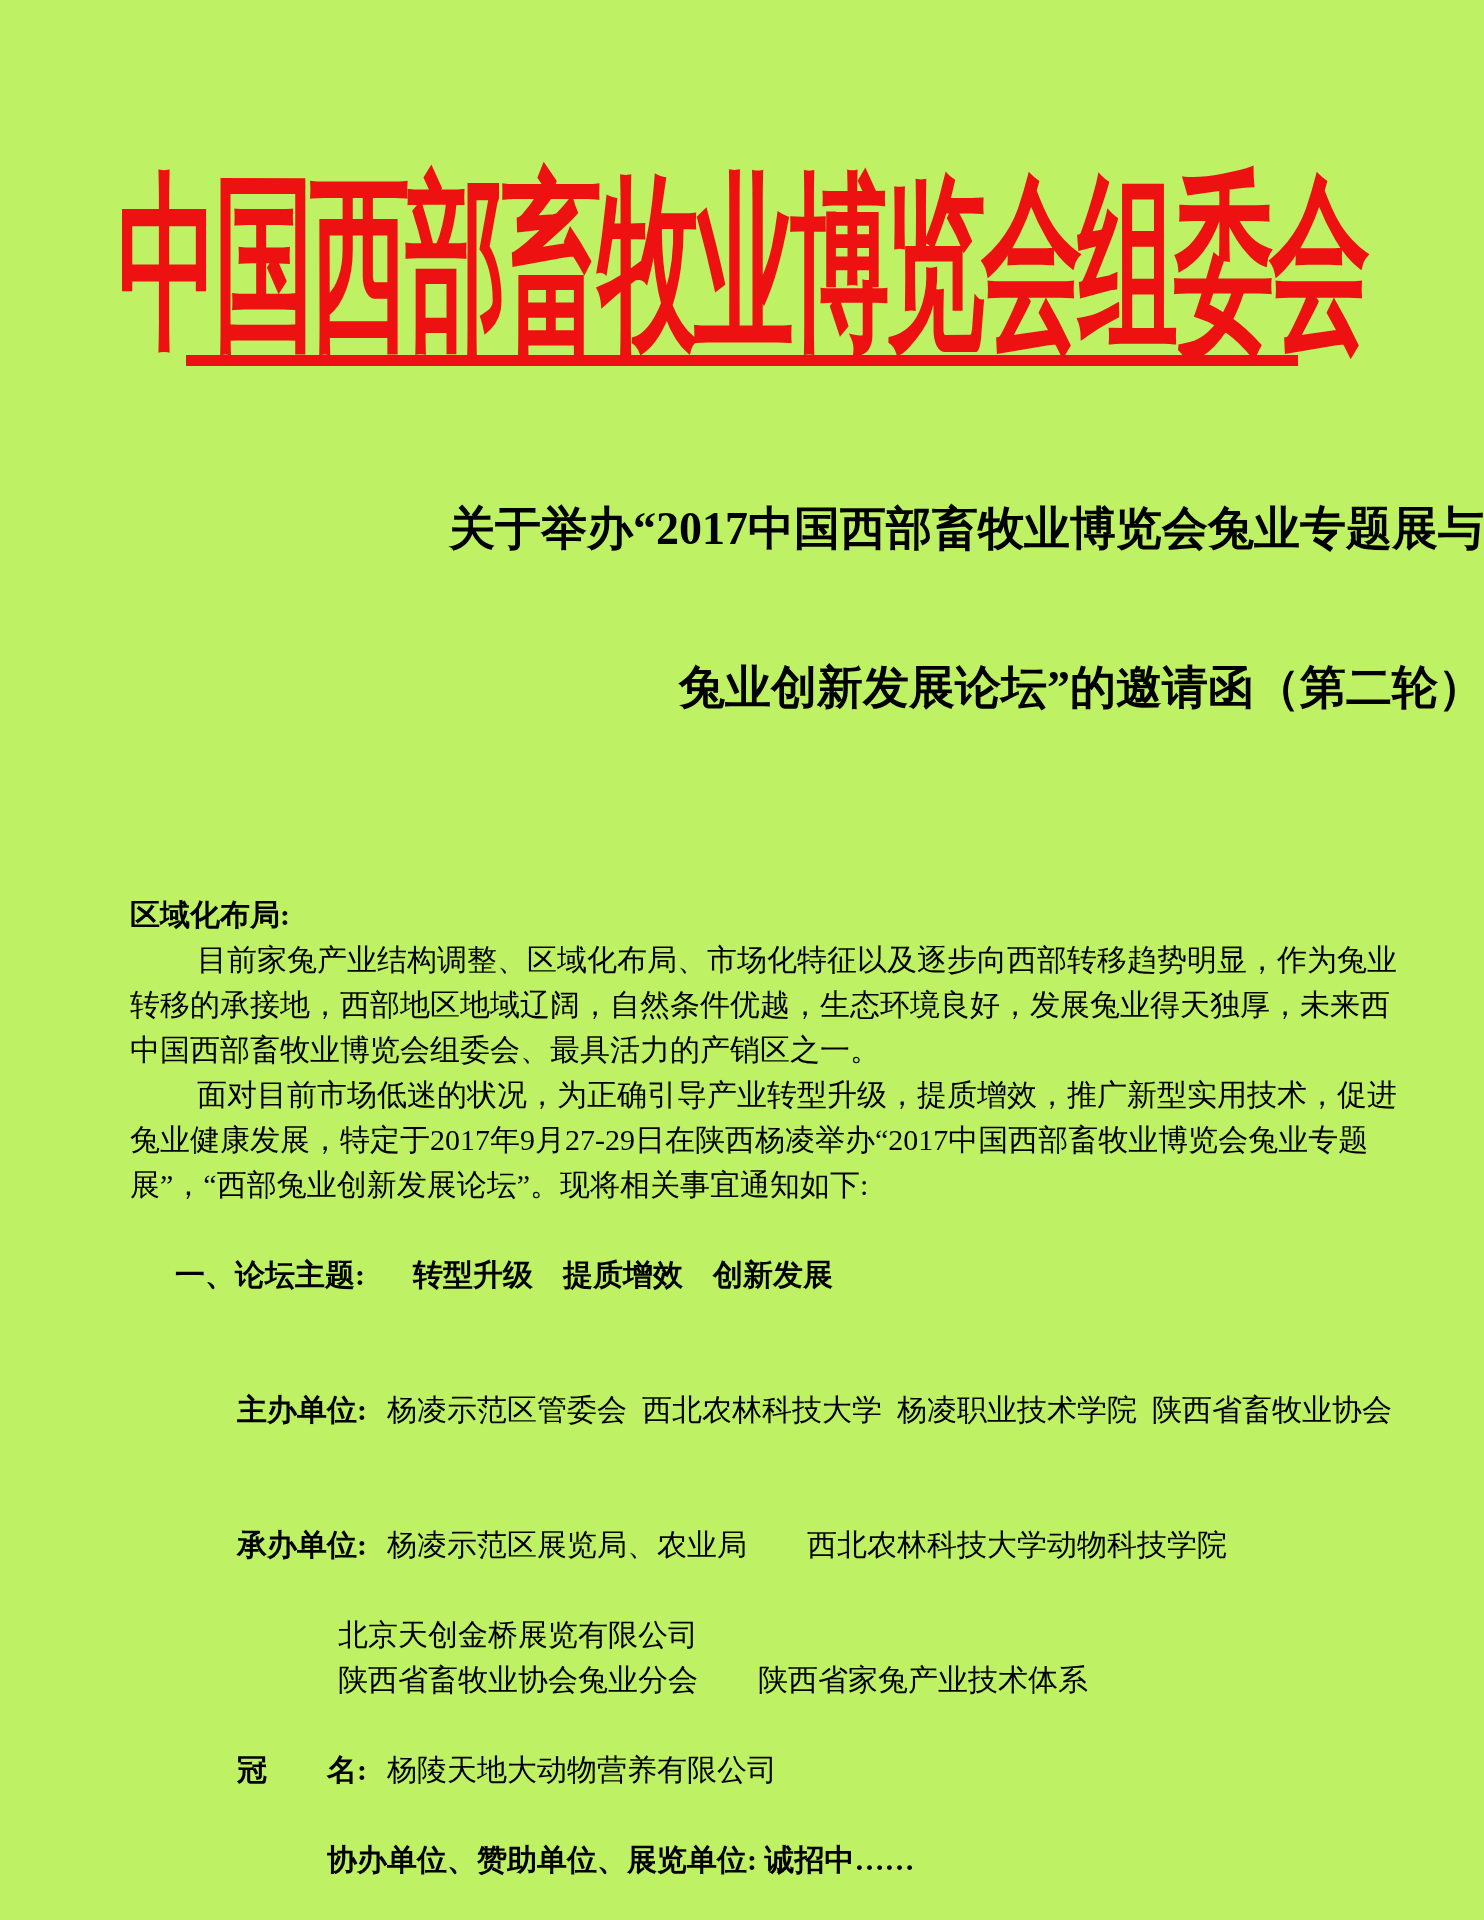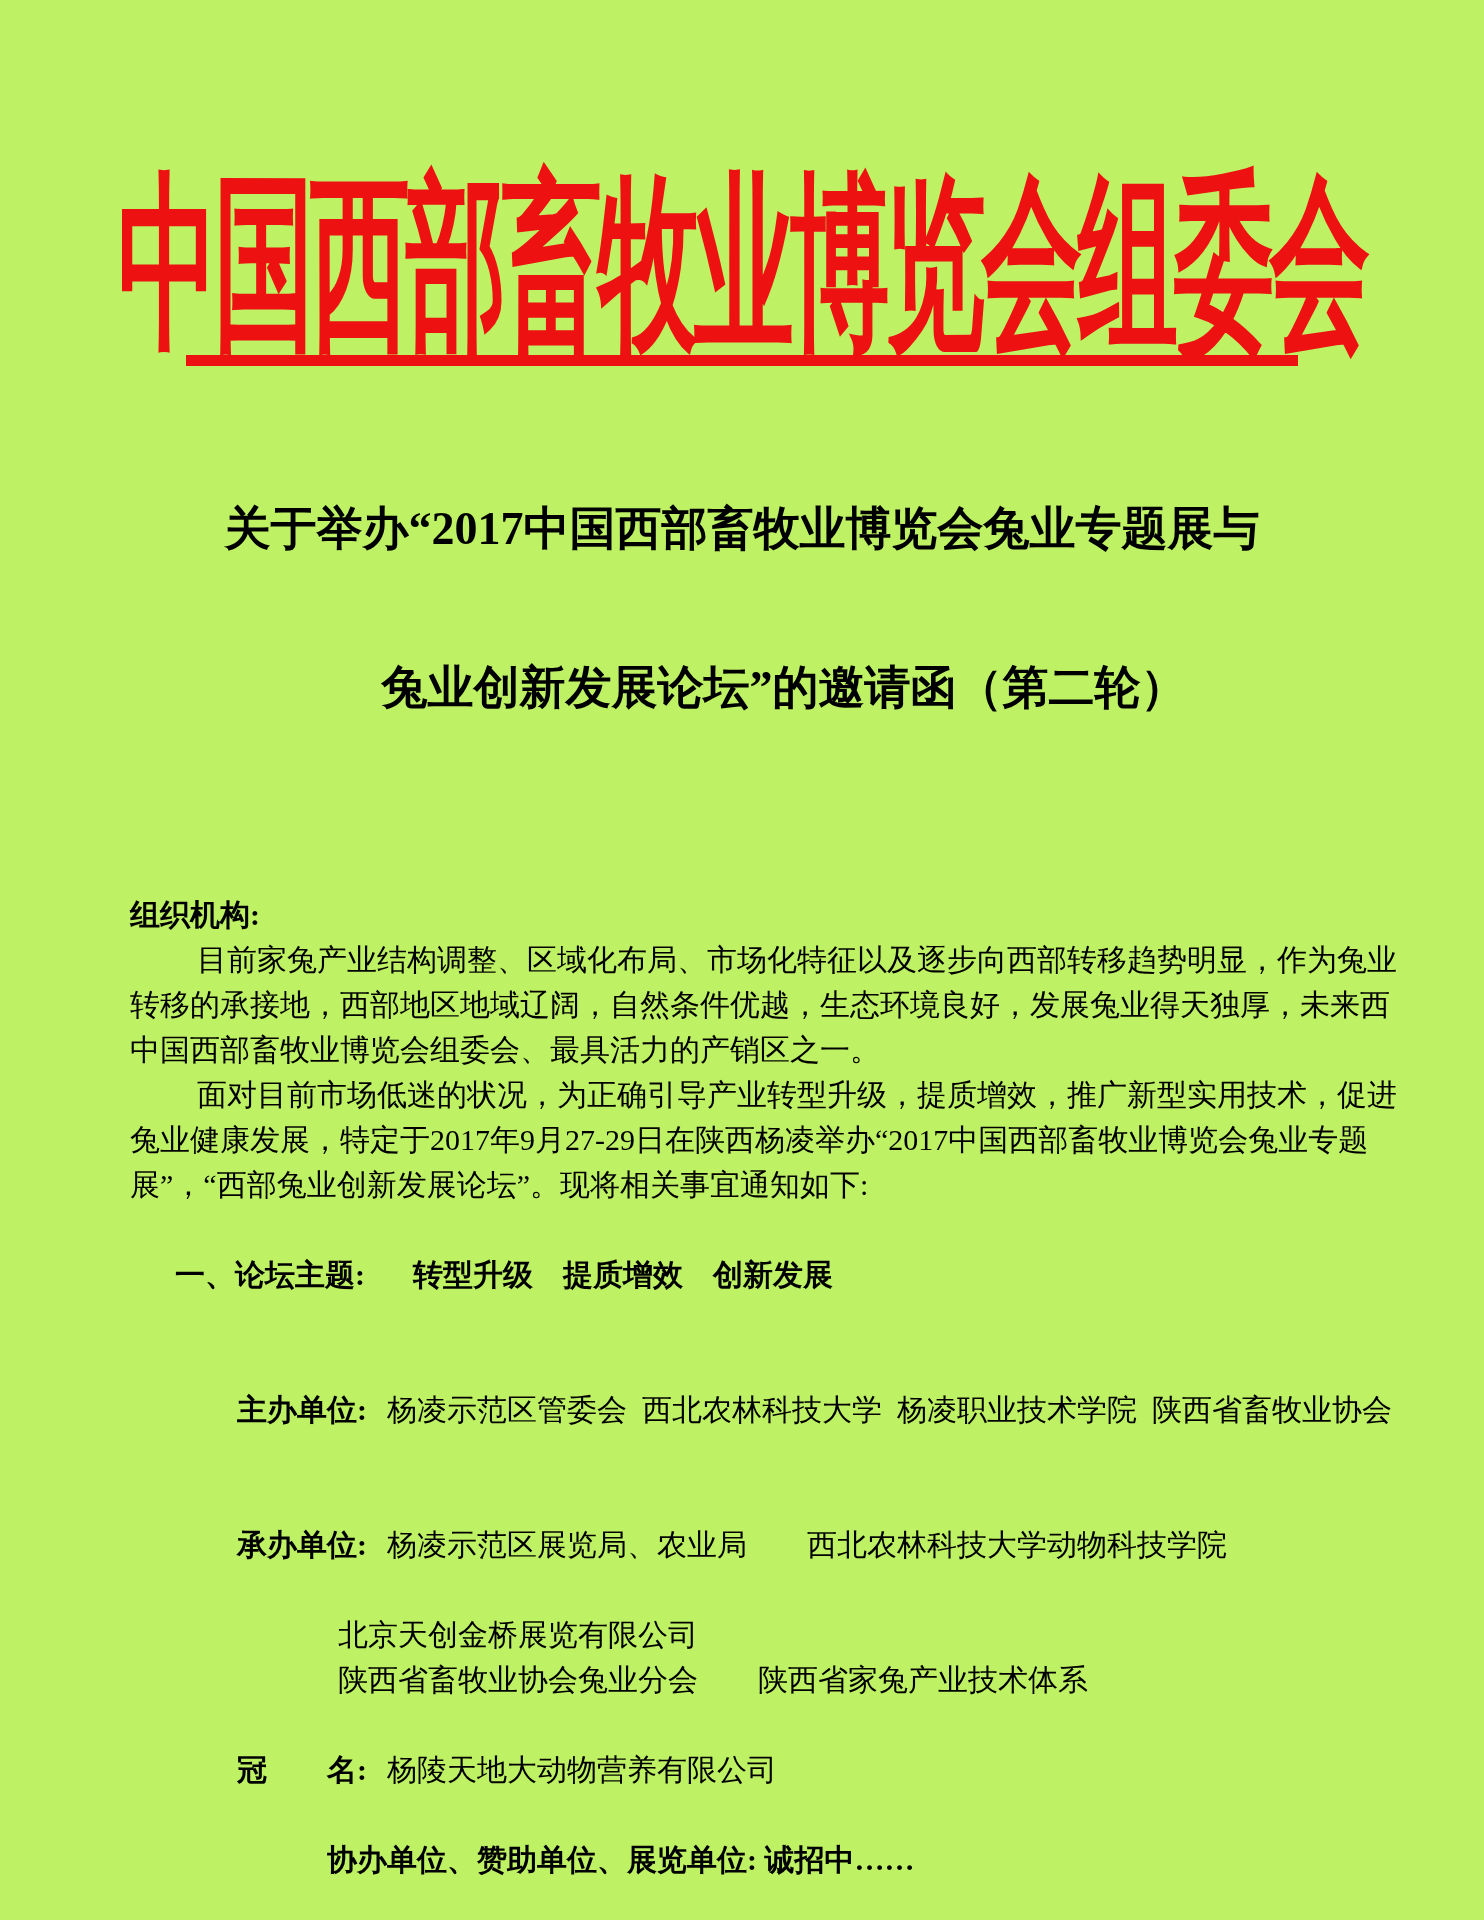--- a/index.html
+++ b/index.html
@@ -28,21 +28,21 @@
   }
   .letterhead-underline {
     width:1112px; height:11px;
     margin-top:-6px;
   }
   
   .doc-title {
     margin-top:30px;
     font-size:46px; line-height:53px;
     font-weight:bold;
-    text-align:center;
+    text-align:right;
     white-space:pre;
   }
   .doc-title .l2 { padding-left:84px; }
   
   .body {
     margin-top:72px;
     padding:0 80px 0 130px;
     font-size:30px;
     line-height:45px;
   }
@@ -65,21 +65,21 @@
     <div class="letterhead-underline" style="background: rgb(238, 17, 17);"></div>
   </div>
 
   <div class="doc-title">
     <div class="l1">关于举办“2017中国西部畜牧业博览会兔业专题展与</div>
     <div class="l2">兔业创新发展论坛”的邀请函（第二轮）</div>
   </div>
 
   <div class="body">
 
-    <div class="ln b">组织机构:</div>
+    <div class="ln b">区域化布局:</div>
 
     <div class="ln indent">目前家兔产业结构调整、区域化布局、市场化特征以及逐步向西部转移趋势明显，作为兔业</div>
     <div class="ln">转移的承接地，西部地区地域辽阔，自然条件优越，生态环境良好，发展兔业得天独厚，未来西</div>
     <div class="ln">中国西部畜牧业博览会组委会、最具活力的产销区之一。</div>
 
     <div class="ln indent">面对目前市场低迷的状况，为正确引导产业转型升级，提质增效，推广新型实用技术，促进</div>
     <div class="ln">兔业健康发展，特定于2017年9月27-29日在陕西杨凌举办“2017中国西部畜牧业博览会兔业专题</div>
     <div class="ln">展”，“西部兔业创新发展论坛”。现将相关事宜通知如下:</div>
 
     <div class="ln b">

